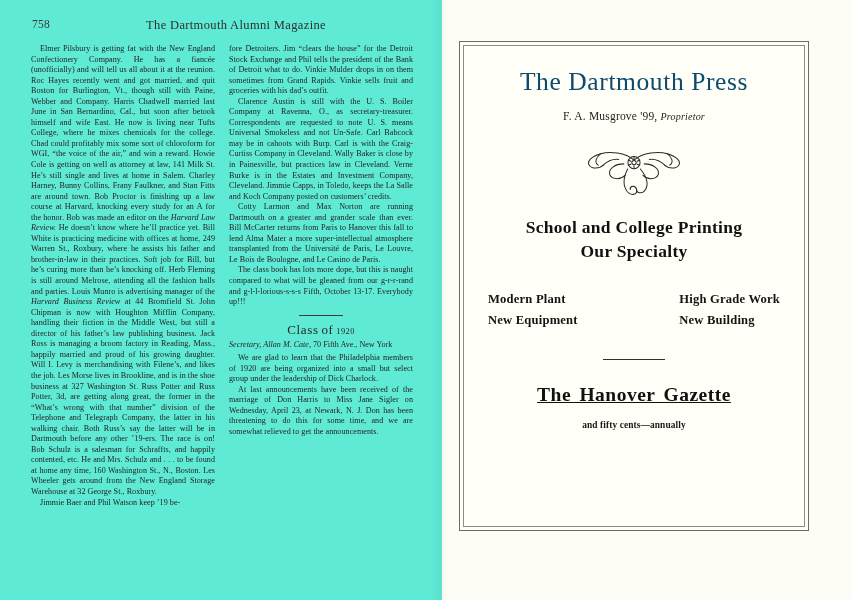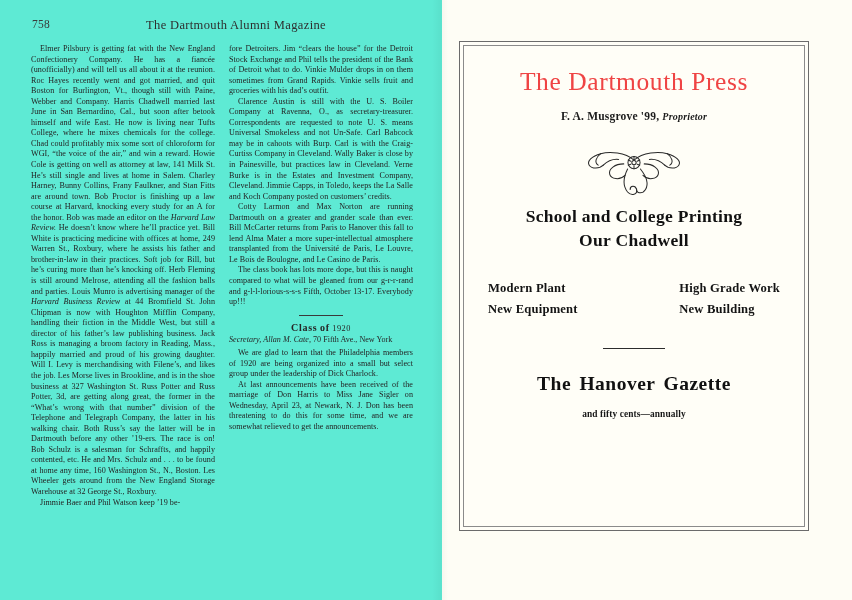--- a/index.html
+++ b/index.html
@@ -100,23 +100,22 @@
     margin: 7px auto 6px auto;
   }
   .class-head {
     text-align: center;
     font-size: 8.3px;
     letter-spacing: 0.5px;
     margin: 2px 0 2px 0;
     color: #262626;
   }
   .class-head .sc {
-    font-size: 10px;
+    font-size: 13px;
     letter-spacing: 0.7px;
-    font-weight: bold;
   }
   .class-sec {
     text-align: left;
     font-size: 8.1px;
     line-height: 10.4px;
     margin: 0 0 3px 0;
     color: #262626;
   }
   .class-sec i { font-style: italic; }
 
@@ -140,43 +139,42 @@
     position: absolute;
     left: 0; top: 0;
     width: 100%; height: 100%;
     box-sizing: border-box;
     padding: 26px 22px 20px 22px;
     text-align: center;
   }
   #ad-title {
     font-size: 25.5px;
     letter-spacing: 0.6px;
-    color: #ef4444;
+    color: #0c4a6e;
     margin: 0 0 0 0;
     font-weight: normal;
     line-height: 1.1;
   }
   #ad-proprietor {
     font-size: 11.5px;
     color: #1c1c1c;
     margin-top: 14px;
     letter-spacing: 0.2px;
-    font-weight: bold;
   }
   #ad-proprietor .role {
     font-style: italic;
     font-size: 10px;
   }
   #ornament {
     margin: 16px auto 0 auto;
     width: 128px;
     height: 62px;
   }
   #ad-specialty {
-    margin-top: 5px;
+    margin-top: 16px;
   }
   #ad-specialty-l1 {
     font-size: 17.5px;
     letter-spacing: 0.3px;
     color: #111;
     font-weight: bold;
     line-height: 1.35;
   }
   #ad-specialty-l2 {
     font-size: 17.5px;
@@ -206,20 +204,21 @@
     background: #2c2c2c;
     margin: 28px auto 0 auto;
   }
   #gazette-title {
     margin-top: 24px;
     font-size: 19.5px;
     font-weight: bold;
     color: #111;
     letter-spacing: 0.5px;
     word-spacing: 3px;
+    text-decoration: underline;
   }
   #gazette-terms {
     margin-top: 13px;
     font-size: 9.4px;
     font-weight: bold;
     color: #181818;
     line-height: 1.45;
     letter-spacing: 0.1px;
   }
 </style>
@@ -298,21 +297,21 @@
               <path d="M109 42 L105 40.5"></path>
               <path d="M100 47.5 L100 43"></path>
               <path d="M91 42 L95 40.5"></path>
               <path d="M91 34 L95 36"></path>
             </g>
           </svg>
         </div>
 
         <div id="ad-specialty">
           <div id="ad-specialty-l1">School and College Printing</div>
-          <div id="ad-specialty-l2">Our Chadwell</div>
+          <div id="ad-specialty-l2">Our Specialty</div>
         </div>
 
         <div id="ad-features">
           <div class="feat-col">
             <div>Modern Plant</div>
             <div>New Equipment</div>
           </div>
           <div class="feat-col">
             <div>High Grade Work</div>
             <div>New Building</div>

